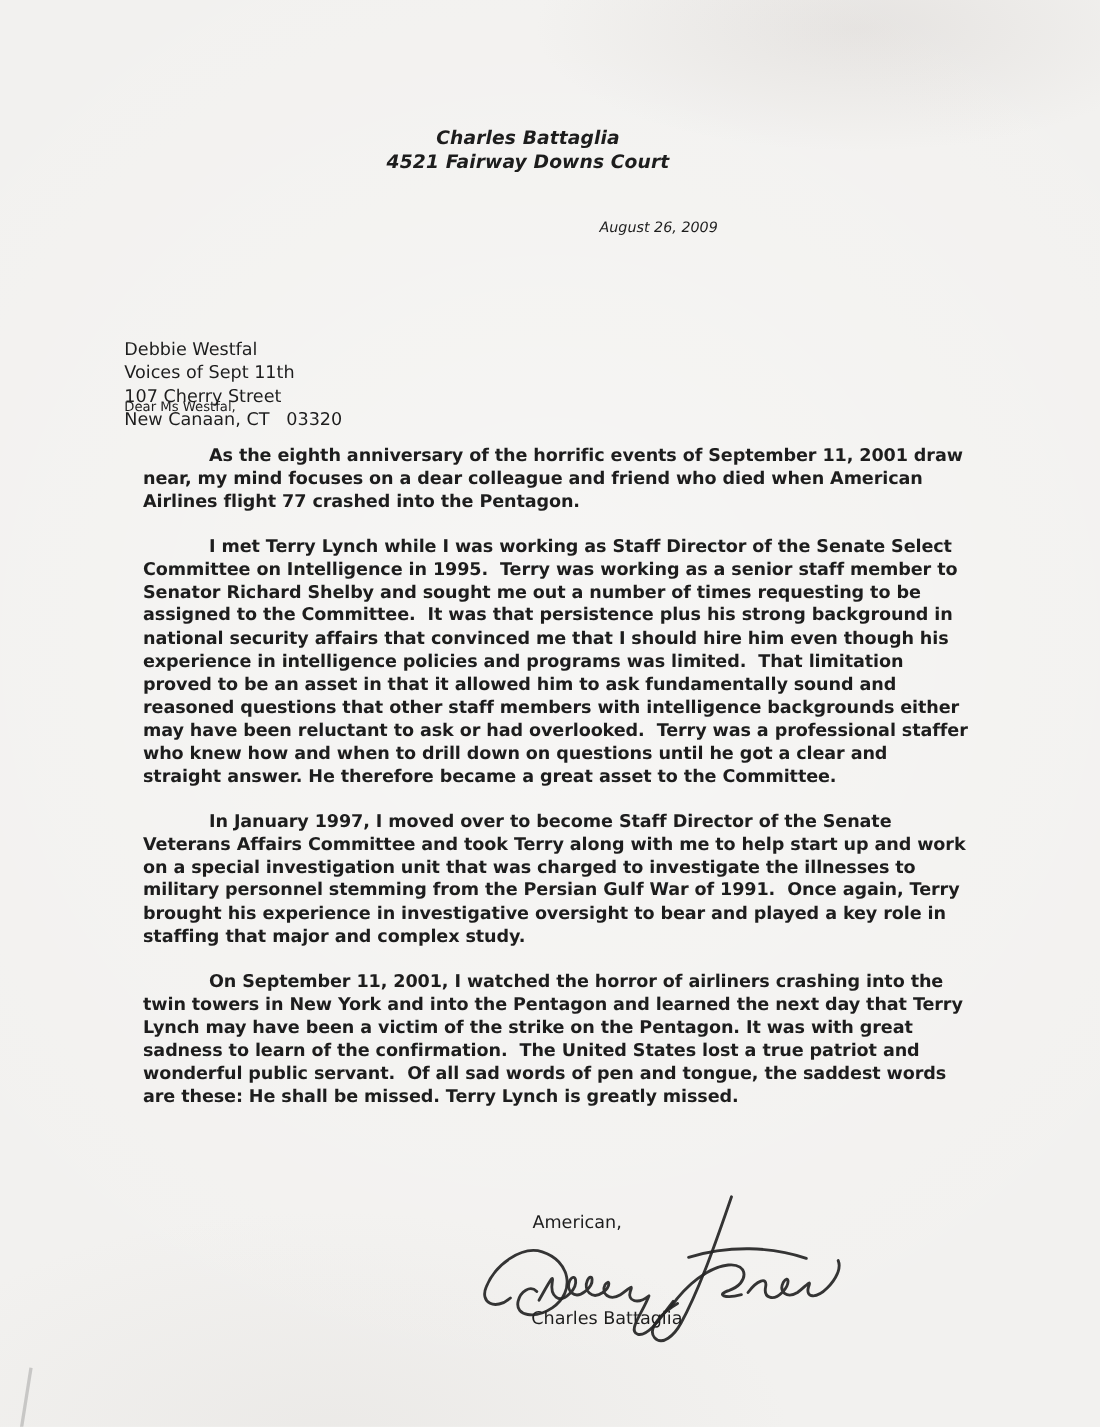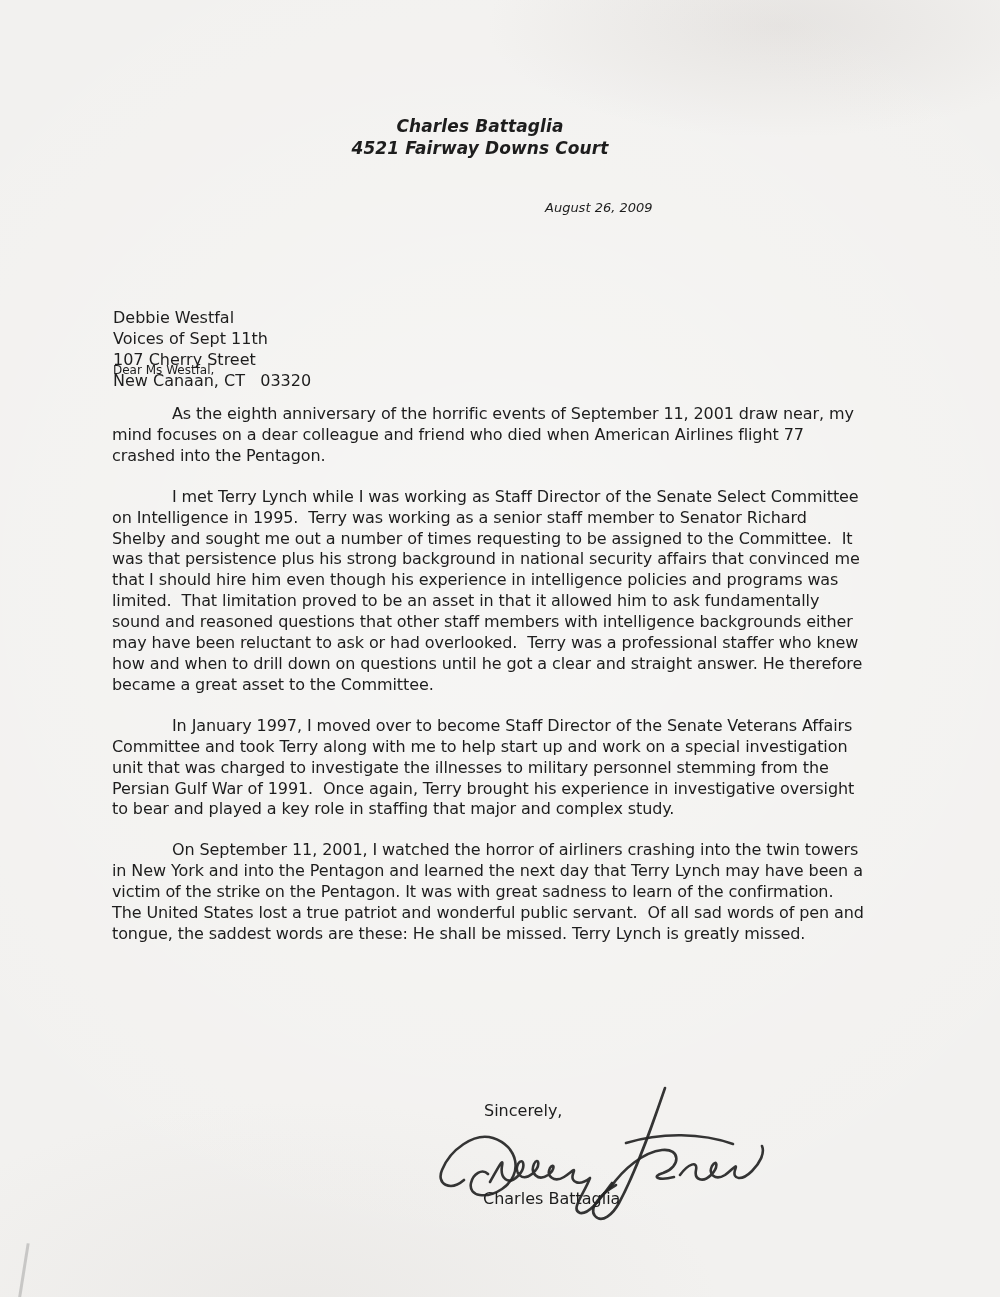--- a/index.html
+++ b/index.html
@@ -62,26 +62,27 @@
   }
   .recipient-block div { white-space: pre; }
   .salutation {
     position: absolute;
     left: 113px;
     top: 363px;
     font-size: 12px;
   }
   .body-block {
     position: absolute;
-    left: 112px;
+    left: 130px;
     top: 404px;
     width: 752px;
     font-size: 16px;
     line-height: 20.9px;
     letter-spacing: -0.1px;
+    font-weight: bold;
   }
   .body-block p {
     margin: 0 0 20px 0;
     text-indent: 60px;
     white-space: pre-wrap;
     text-align: left;
   }
   .closing {
     position: absolute;
     left: 484px;
@@ -135,21 +136,21 @@
 
   <div class="salutation">Dear Ms Westfal,</div>
 
   <div class="body-block">
     <p>As the eighth anniversary of the horrific events of September 11, 2001 draw near, my mind focuses on a dear colleague and friend who died when American Airlines flight 77 crashed into the Pentagon.</p>
     <p>I met Terry Lynch while I was working as Staff Director of the Senate Select Committee on Intelligence in 1995.  Terry was working as a senior staff member to Senator Richard Shelby and sought me out a number of times requesting to be assigned to the Committee.  It was that persistence plus his strong background in national security affairs that convinced me that I should hire him even though his experience in intelligence policies and programs was limited.  That limitation proved to be an asset in that it allowed him to ask fundamentally sound and reasoned questions that other staff members with intelligence backgrounds either may have been reluctant to ask or had overlooked.  Terry was a professional staffer who knew how and when to drill down on questions until he got a clear and straight answer. He therefore became a great asset to the Committee.</p>
     <p>In January 1997, I moved over to become Staff Director of the Senate Veterans Affairs Committee and took Terry along with me to help start up and work on a special investigation unit that was charged to investigate the illnesses to military personnel stemming from the Persian Gulf War of 1991.  Once again, Terry brought his experience in investigative oversight to bear and played a key role in staffing that major and complex study.</p>
     <p>On September 11, 2001, I watched the horror of airliners crashing into the twin towers in New York and into the Pentagon and learned the next day that Terry Lynch may have been a victim of the strike on the Pentagon. It was with great sadness to learn of the confirmation.  The United States lost a true patriot and wonderful public servant.  Of all sad words of pen and tongue, the saddest words are these: He shall be missed. Terry Lynch is greatly missed.</p>
   </div>
 
-  <div class="closing">Sincerely,</div>
+  <div class="closing">American,</div>
 
   <div class="typed-name">Charles Battaglia</div>
 
   <div class="signature">
     <svg viewBox="0 0 345 155" xmlns="http://www.w3.org/2000/svg">
 
       <path d="M 34,98 C 20,110 6,102 12,88 C 20,68 44,50 63,56 C 88,64 94,92 72,107 C 57,117 38,115 41,101 C 43,92 52,86 58,92"></path>
 
       <path d="M 60,100 C 68,86 74,74 72,84 C 70,96 78,104 88,94 C 97,85 93,74 88,82 C 84,91 92,100 102,92 C 112,84 108,74 104,82 C 100,91 108,100 118,93 C 126,87 124,80 120,86 C 116,94 124,101 134,95 C 142,90 146,84 143,92 C 140,101 150,104 160,96 C 154,112 140,128 150,131 C 160,133 172,114 182,101"></path>
 

